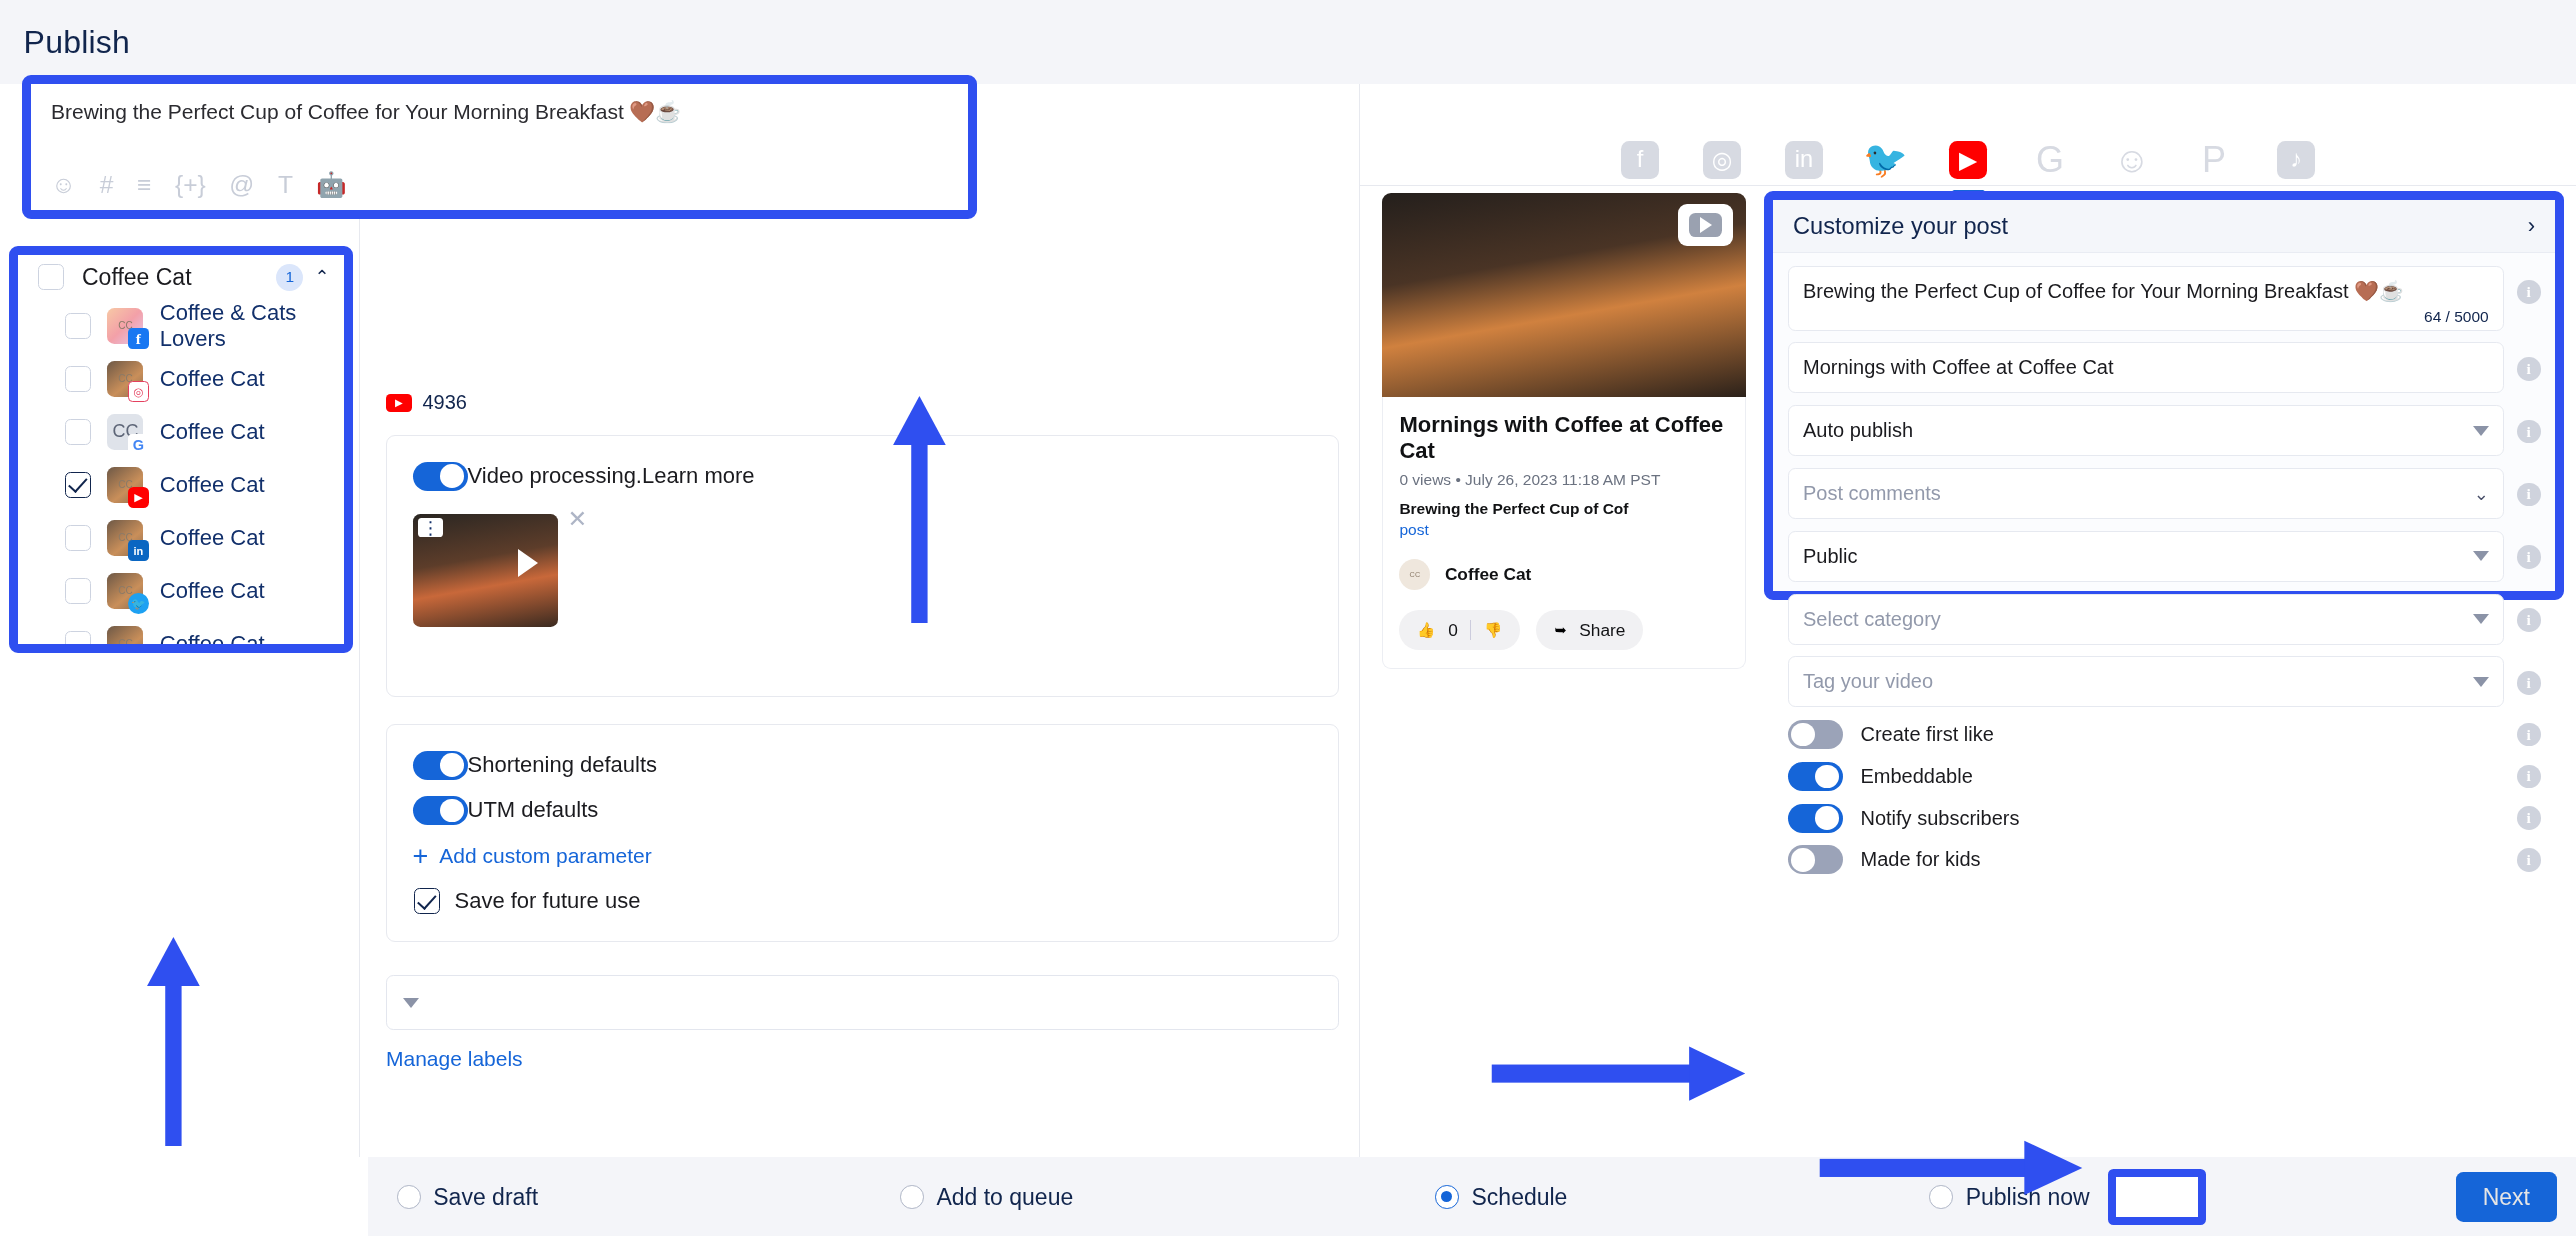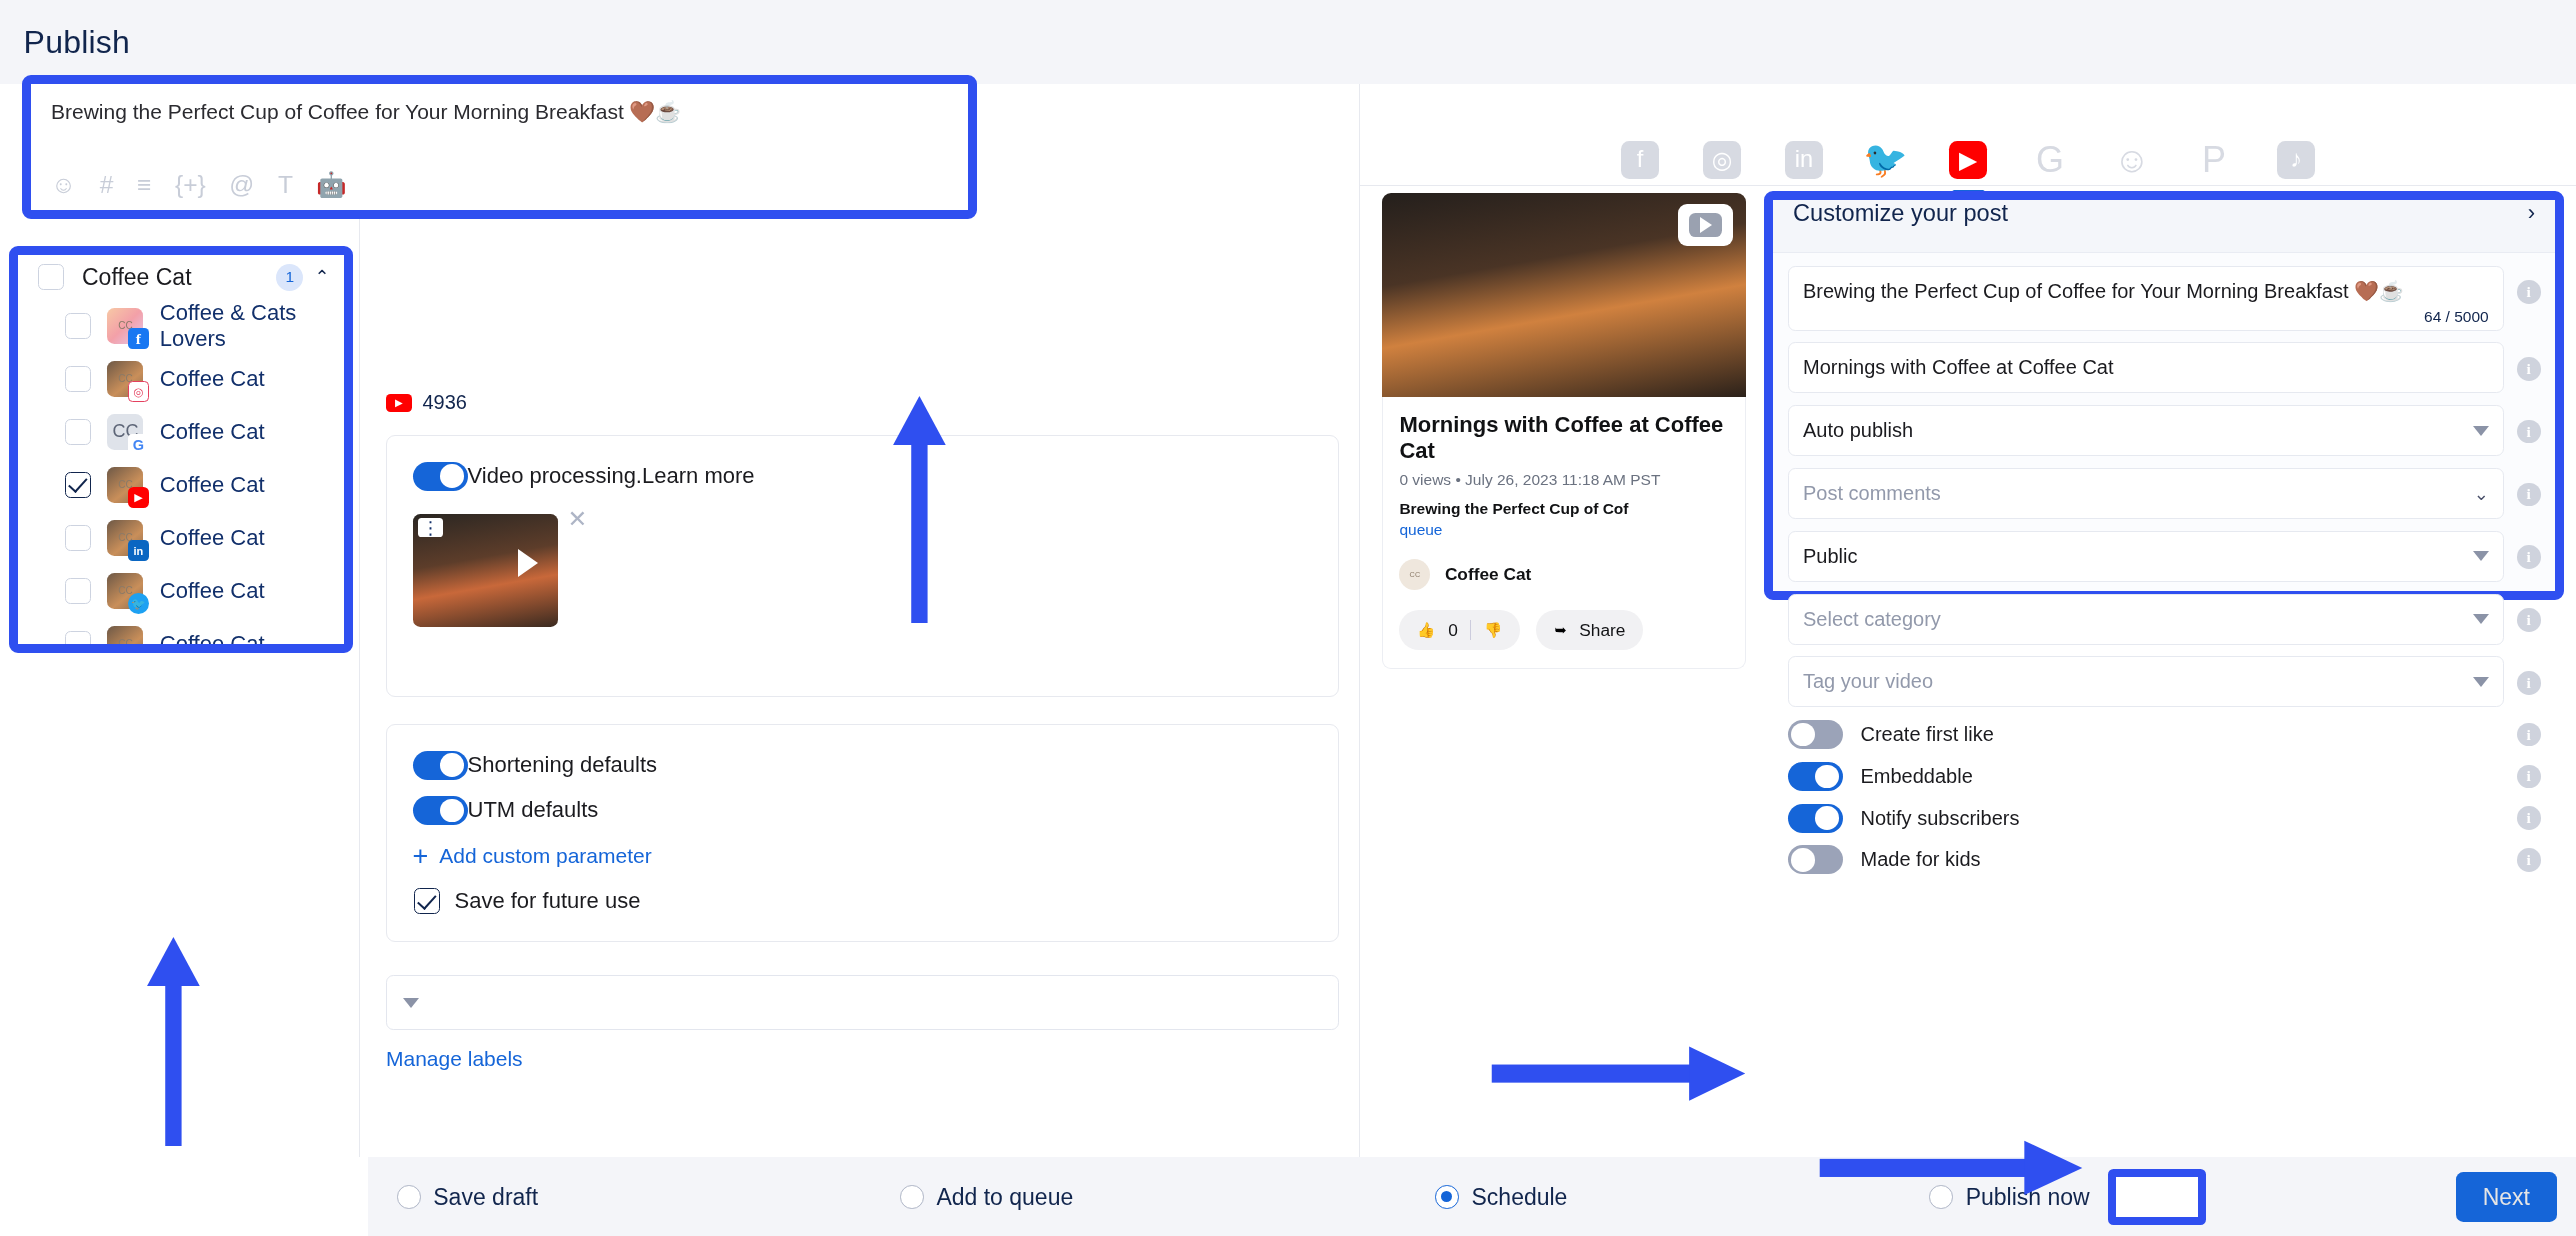--- a/index.html
+++ b/index.html
@@ -166,21 +166,21 @@
       display:flex;align-items:center;justify-content:center;font-size:7.3px;color:#8a7a68; }
   .pv-channel .ch-nm { font-size:17.3px; color:#111214; font-weight:bold; }
   .pv-actions { display:flex; gap:16.4px; margin-top:20px; }
   .pill { background:#f1f1f3; border-radius:20px; height:40px; display:flex; align-items:center; padding:0 18px; gap:12.7px; cursor:pointer; }
   .pill .n { font-size:17.3px; color:#111214; }
   .divd { width:0.9px; height:20px; background:#ccd; }
 
   
   .hl-custom { position:absolute; left:1764px; top:191px; width:800px; height:409px;
      border:9px solid #2f4ff0; border-radius:9px; background:#fbfcfe; }
-  .cust-head { height:53px; display:flex; align-items:flex-start; padding:0 20px; background:#f4f6fa;
+  .cust-head { height:53px; display:flex; align-items:center; padding:0 20px; background:#f4f6fa;
      border-bottom:0.9px solid #e9ecf3; }
   .cust-head .t { flex:1; font-size:23.6px; color:#11254d; }
   .cust-head .ch { font-size:22px; color:#11254d; cursor:pointer; }
   .cust-body { padding:12.7px 14.5px 11px 14.5px; }
 
   .fld { display:flex; align-items:flex-start; gap:12.7px; margin-bottom:11.8px; }
   .fbox { flex:1; border:0.9px solid #e6e9f0; border-radius:7.3px; background:#fff; min-height:51px;
      display:flex; align-items:center; padding:0 14.5px; position:relative; cursor:text; }
   .fbox .v { font-size:20px; color:#1b1b1f; flex:1; }
   .fbox .v.ph { color:#9299ab; }
@@ -426,21 +426,21 @@
       <div class="ytbadge">
         <div class="rect">
             <div class="tri"></div>
           </div>
       </div>
     </div>
     <div class="pv-body">
       <div class="pv-title">Mornings with Coffee at Coffee Cat</div>
       <div class="pv-meta">0 views • July 26, 2023 11:18 AM PST</div>
       <div class="pv-desc">Brewing the Perfect Cup of Cof</div>
-      <div class="pv-more">queue</div>
+      <div class="pv-more">post</div>
       <div class="pv-channel">
         <div class="ch-av">CC</div>
         <div class="ch-nm">Coffee Cat</div>
       </div>
       <div class="pv-actions">
         <div class="pill">
           <span>👍</span>
           <span class="n">0</span>
           <span class="divd"></span>
           <span>👎</span>

